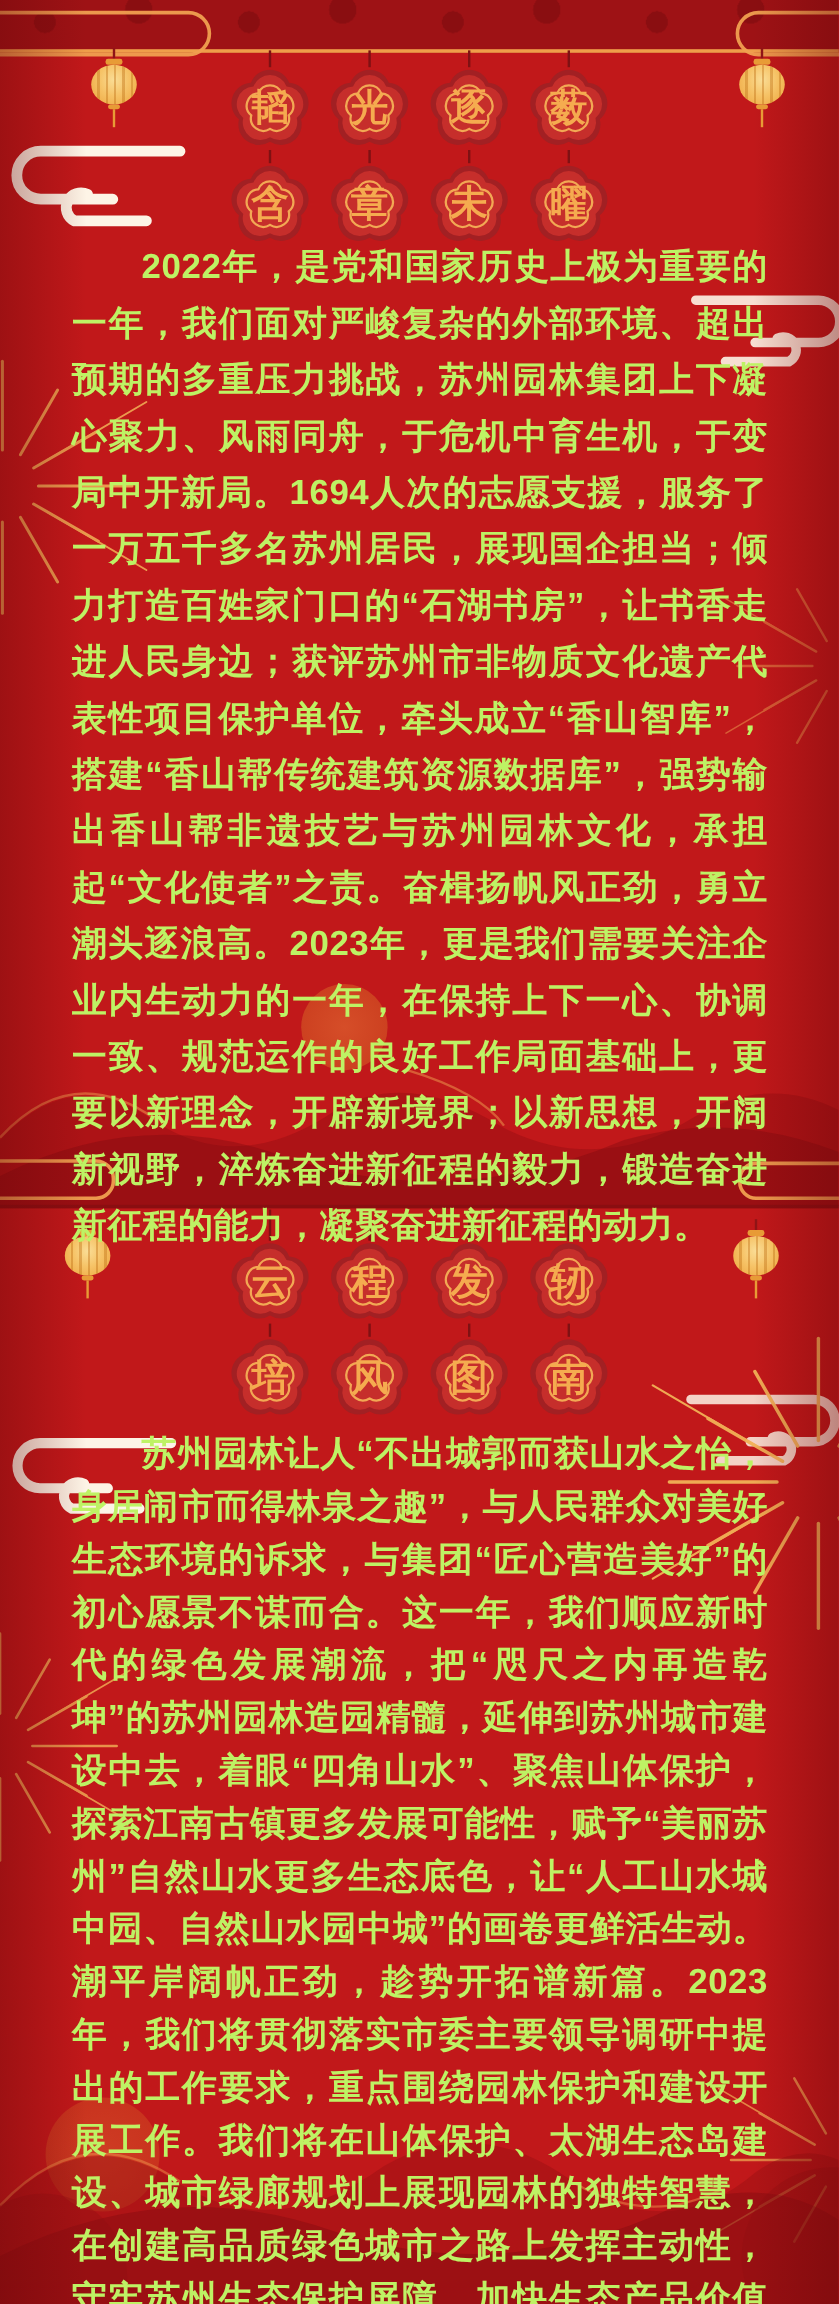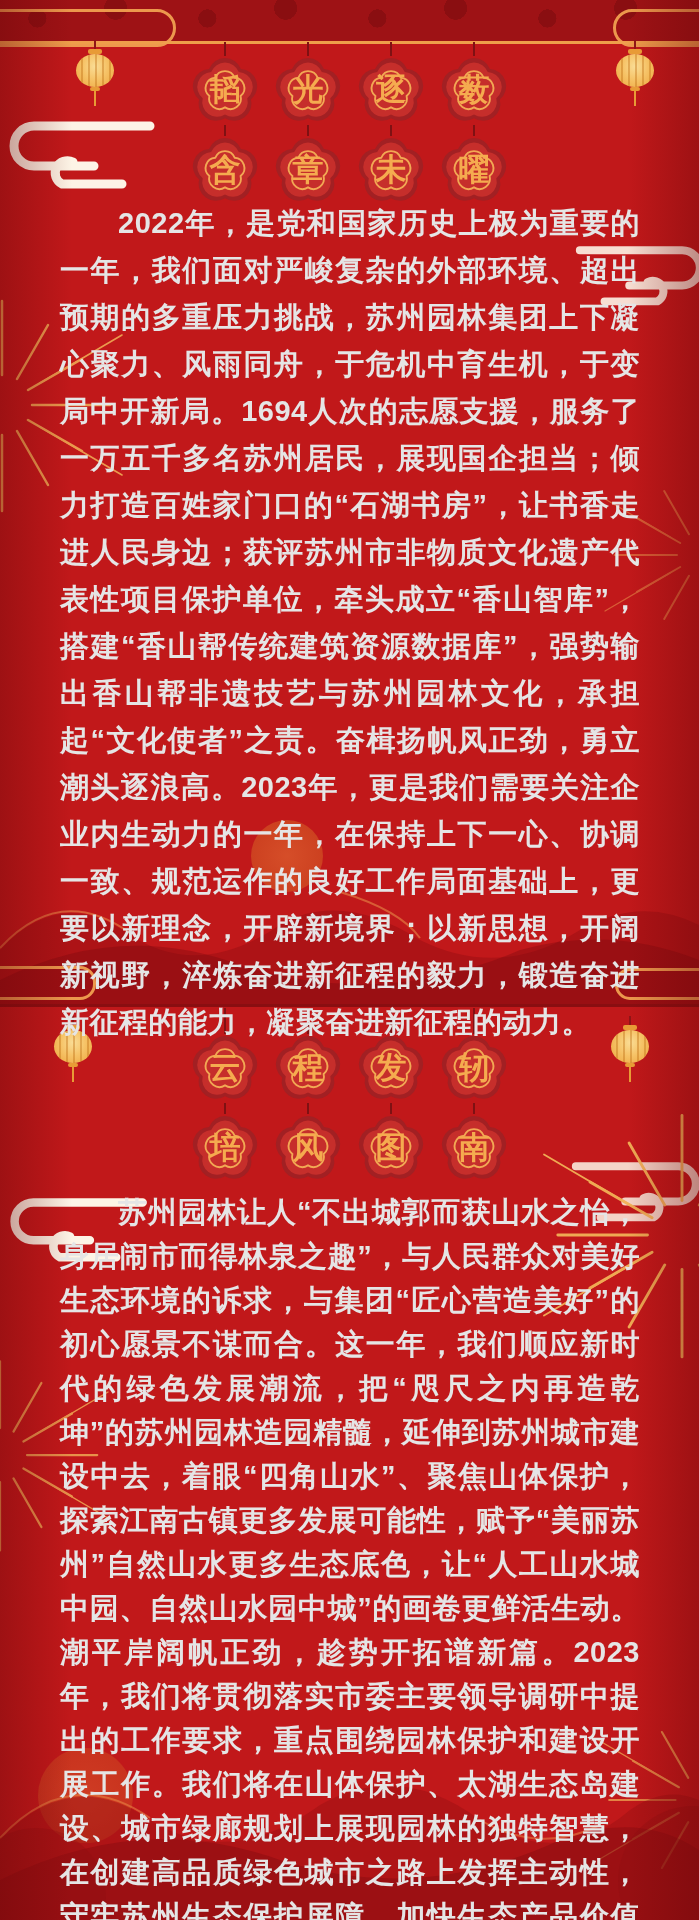--- a/index.html
+++ b/index.html
@@ -44,21 +44,21 @@
   .l-string{width:2px;height:9px;background:#8f1416;}
   .l-cap{width:14px;height:5px;background:#e89b36;border-radius:2px;}
   .l-cap.b{width:10px;height:4px;}
   .l-body{width:38px;height:33px;border-radius:50%;position:relative;overflow:hidden;
     background:radial-gradient(ellipse at 50% 38%,#fadd96 0%,#f6c367 45%,#eda43c 100%);}
   .l-body::before{content:"";position:absolute;inset:0;
     background:repeating-linear-gradient(90deg,transparent 0 5px,rgba(190,110,20,.40) 5px 7px);}
   .l-tail{width:2px;height:15px;background:#e89b36;}
   
   .para{position:absolute;left:60px;width:580px;z-index:5;
-    color:#e5e5e5;font-size:29px;line-height:47px;font-weight:700;
+    color:#bef264;font-size:29px;line-height:47px;font-weight:700;
     text-align:justify;text-indent:2em;letter-spacing:.5px;word-break:break-all;}
   #para1{top:200px;}
   #para2{top:1190px;line-height:44px;}
   
   .deco{position:absolute;pointer-events:none;z-index:1;}
   .flip{transform:scaleX(-1);}
   .sun{position:absolute;border-radius:50%;z-index:1;background:radial-gradient(circle,#ef8f3a,#d2661f);}
   .orn{position:absolute;border-radius:50%;background:#8f0f12;opacity:.33;z-index:1;}
   .defs{position:absolute;width:0;height:0;overflow:hidden;}
 </style>

